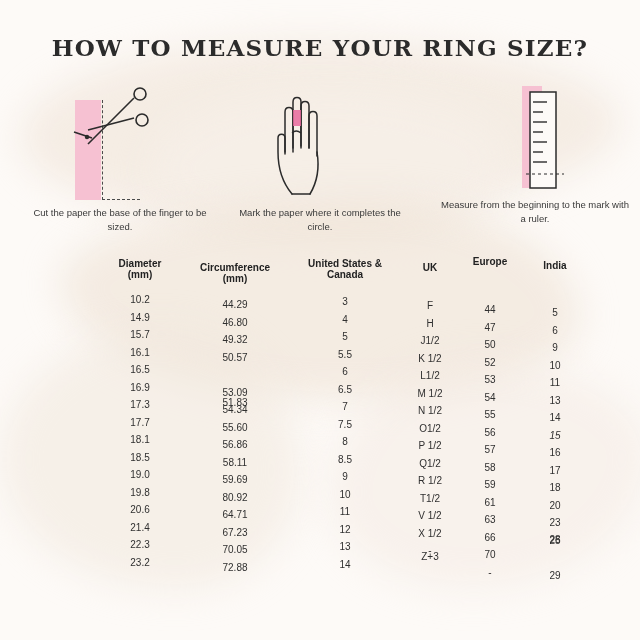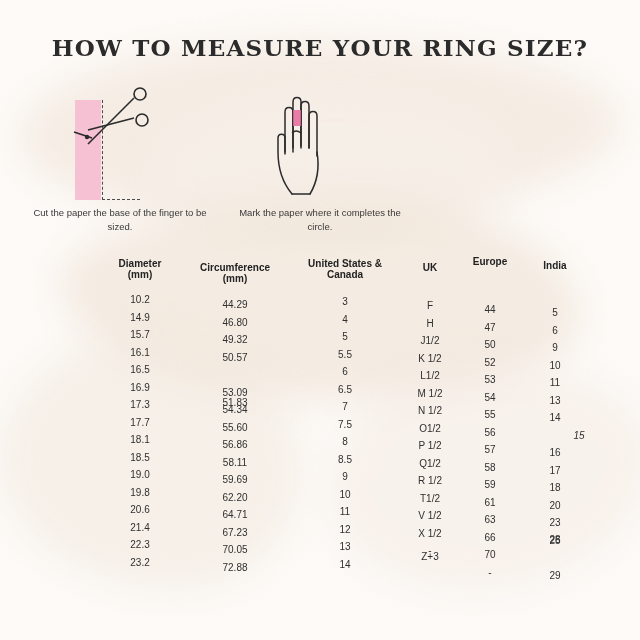--- a/index.html
+++ b/index.html
@@ -185,20 +185,40 @@
             <path d="M62 108 L80 108"></path>
           </g>
           <rect x="63" y="24" width="8" height="16" fill="#e8699c" opacity="0.85"></rect>
           <path d="M62 47 q4 -4 9 0" stroke="#2b2b2b" stroke-width="1.2" fill="none"></path>
         </svg>
       </div>
       <div class="step-caption">Mark the paper where it
 completes the circle.</div>
     </div>
 
+    <div class="step step3">
+      <div class="step-art">
+        <div class="pink-strip s3-strip"></div>
+        <svg width="190" height="120" style="position:absolute; left:0; top:0;">
+          <rect x="90" y="14" width="26" height="96" fill="#fdfaf7" stroke="#2b2b2b" stroke-width="1.5"></rect>
+          <g stroke="#2b2b2b" stroke-width="1.4">
+            <line x1="93" y1="24" x2="107" y2="24"></line>
+            <line x1="93" y1="34" x2="103" y2="34"></line>
+            <line x1="93" y1="44" x2="107" y2="44"></line>
+            <line x1="93" y1="54" x2="103" y2="54"></line>
+            <line x1="93" y1="64" x2="107" y2="64"></line>
+            <line x1="93" y1="74" x2="103" y2="74"></line>
+            <line x1="93" y1="84" x2="107" y2="84"></line>
+          </g>
+          <line x1="86" y1="96" x2="124" y2="96" stroke="#2b2b2b" stroke-width="1" stroke-dasharray="3,3"></line>
+        </svg>
+      </div>
+      <div class="step-caption">Measure from the beginning
+to the mark with a ruler.</div>
+    </div>
   </div>
 
   <div class="table">
 
     <div class="thead" style="height:36px;">
       <div class="cell th" style="left:40px;  top:0;  width:80px;">Diameter
 (mm)</div>
       <div class="cell th" style="left:120px; top:4px; width:110px;">Circumference
 (mm)</div>
       <div class="cell th" style="left:230px; top:0;  width:110px;">United States &amp;
@@ -264,21 +284,21 @@
           <div class="cell" style="left: 340px; width: 60px; top: 111px;">N 1/2</div>
           <div class="cell" style="left: 395px; width: 70px; top: 115px;">55</div>
           <div class="cell" style="left: 465px; width: 60px; top: 118px;">14</div>
         </div>
         <div class="trow" style="height: 0px;">
           <div class="cell" style="left: 40px; width: 80px; top: 122.5px;">17.7</div>
           <div class="cell" style="left: 120px; width: 110px; top: 127.5px;">55.60</div>
           <div class="cell" style="left: 230px; width: 110px; top: 124.5px;">7.5</div>
           <div class="cell" style="left: 340px; width: 60px; top: 128.5px;">O1/2</div>
           <div class="cell" style="left: 395px; width: 70px; top: 132.5px;">56</div>
-          <div class="cell" style="left: 489px; width: 60px; top: 135.5px; font-style: italic;">15</div>
+          <div class="cell" style="left: 465px; width: 60px; top: 135.5px; font-style: italic;">15</div>
         </div>
         <div class="trow" style="height: 0px;">
           <div class="cell" style="left: 40px; width: 80px; top: 140px;">18.1</div>
           <div class="cell" style="left: 120px; width: 110px; top: 145px;">56.86</div>
           <div class="cell" style="left: 230px; width: 110px; top: 142px;">8</div>
           <div class="cell" style="left: 340px; width: 60px; top: 146px;">P 1/2</div>
           <div class="cell" style="left: 395px; width: 70px; top: 150px;">57</div>
           <div class="cell" style="left: 465px; width: 60px; top: 153px;">16</div>
         </div>
         <div class="trow" style="height: 0px;">
@@ -292,21 +312,21 @@
         <div class="trow" style="height: 0px;">
           <div class="cell" style="left: 40px; width: 80px; top: 175px;">19.0</div>
           <div class="cell" style="left: 120px; width: 110px; top: 180px;">59.69</div>
           <div class="cell" style="left: 230px; width: 110px; top: 177px;">9</div>
           <div class="cell" style="left: 340px; width: 60px; top: 181px;">R 1/2</div>
           <div class="cell" style="left: 395px; width: 70px; top: 185px;">59</div>
           <div class="cell" style="left: 465px; width: 60px; top: 188px;">18</div>
         </div>
         <div class="trow" style="height: 0px;">
           <div class="cell" style="left: 40px; width: 80px; top: 192.5px;">19.8</div>
-          <div class="cell" style="left: 120px; width: 110px; top: 197.5px;">62.20</div>
+          <div class="cell" style="left: 120px; width: 110px; top: 197.5px;">80.92</div>
           <div class="cell" style="left: 230px; width: 110px; top: 194.5px;">10</div>
           <div class="cell" style="left: 340px; width: 60px; top: 198.5px;">T1/2</div>
           <div class="cell" style="left: 395px; width: 70px; top: 202.5px;">61</div>
           <div class="cell" style="left: 465px; width: 60px; top: 205.5px;">20</div>
         </div>
         <div class="trow" style="height: 0px;">
           <div class="cell" style="left: 40px; width: 80px; top: 210px;">20.6</div>
           <div class="cell" style="left: 120px; width: 110px; top: 215px;">64.71</div>
           <div class="cell" style="left: 230px; width: 110px; top: 212px;">11</div>
           <div class="cell" style="left: 340px; width: 60px; top: 216px;">V 1/2</div>

